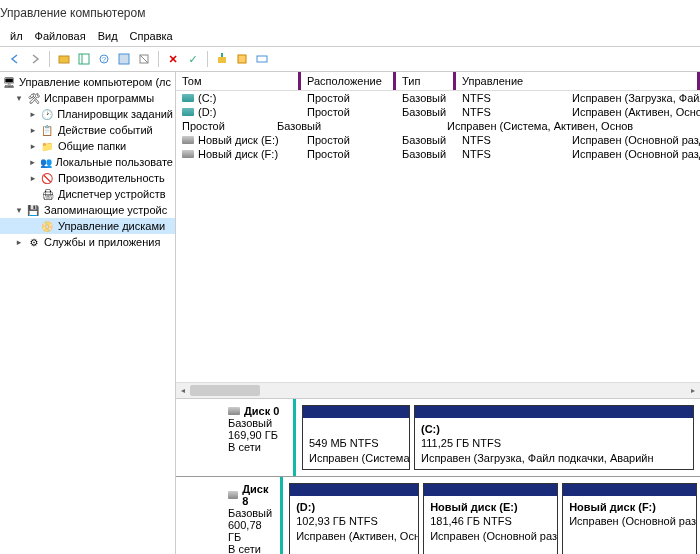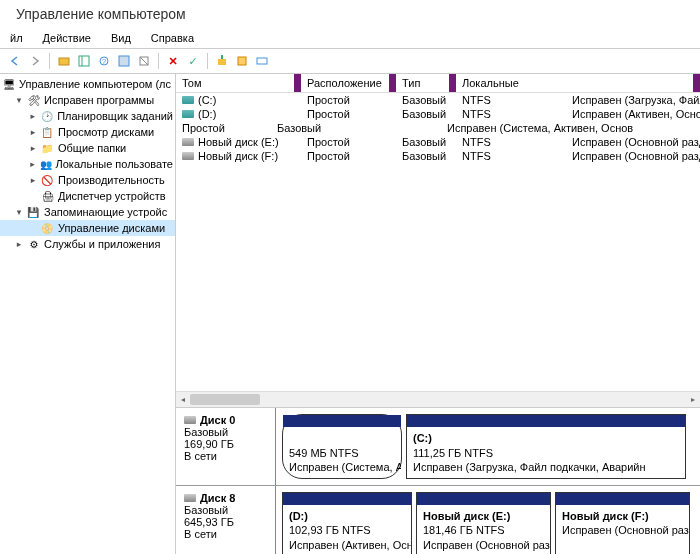--- a/index.html
+++ b/index.html
@@ -1,69 +1,69 @@
 <!DOCTYPE html>
 <html><head>
 <meta charset="utf-8">
 <style>
 * { box-sizing: border-box; margin: 0; padding: 0; }
 body { font-family: "Segoe UI", Tahoma, sans-serif; font-size: 11px; background: #fff; width: 700px; height: 554px; overflow: hidden; position: relative; }
-.titlebar { padding: 6px 16px; font-size: 14px; color: #333; }
-.menubar { padding: 2px 6px; border-bottom: 1px solid #ccc; display: flex; gap: 12px; }
+.titlebar { padding: 6px 0; font-size: 12px; color: #333; }
+.menubar { padding: 2px 6px; border-bottom: 1px solid #ccc; display: flex; gap: 4px; }
 .menubar span { cursor: default; padding: 2px 4px; }
 .toolbar { padding: 3px 6px; border-bottom: 1px solid #ccc; display: flex; gap: 2px; align-items: center; }
 .tb-btn { width: 18px; height: 18px; display: inline-flex; align-items: center; justify-content: center; border: 1px solid transparent; font-size: 11px; }
 .tb-sep { width: 1px; height: 16px; background: #ccc; margin: 0 3px; }
 .main { display: flex; height: 490px; }
 .tree { width: 176px; border-right: 1px solid #ccc; overflow: hidden; padding: 2px 0; }
 .tree-row { display: flex; align-items: center; padding: 1px 2px; white-space: nowrap; gap: 3px; cursor: default; }
 .tree-row.sel { background: #cce8ff; }
 .exp { width: 10px; display: inline-block; text-align: center; font-size: 9px; color: #555; }
 .t-icon { width: 14px; height: 14px; display: inline-flex; align-items: center; justify-content: center; font-size: 10px; }
 .indent1 { padding-left: 14px; }
 .indent2 { padding-left: 28px; }
 .content { flex: 1; display: flex; flex-direction: column; overflow: hidden; }
 .vol-list { flex: 0 0 auto; }
 .vol-head { display: flex; background: #fff; border-bottom: 1px solid #ddd; }
-.vol-head div { padding: 3px 6px; border-right: 7px solid #701a75; font-weight: normal; white-space: nowrap; overflow: hidden; }
+.vol-head div { padding: 3px 6px; border-right: 3px solid #701a75; font-weight: normal; white-space: nowrap; overflow: hidden; }
 .c-vol { width: 125px; }
 .c-layout { width: 95px; }
 .c-type { width: 60px; }
 .c-fs { width: 110px; }
 .c-state { flex: 1; }
 .vol-row { display: flex; padding: 0; }
 .vol-row div { padding: 1px 6px; white-space: nowrap; overflow: hidden; }
 .vol-row .c-vol { display: flex; align-items: center; gap: 4px; }
 .disk-icon-s { width: 12px; height: 8px; background: linear-gradient(#6bb, #399); border-radius: 1px; display: inline-block; }
 .disk-icon-g { width: 12px; height: 8px; background: linear-gradient(#ccc, #888); border-radius: 1px; display: inline-block; }
 .spacer { flex: 1; }
 .hscroll { height: 16px; background: #f0f0f0; border-top: 1px solid #ddd; position: relative; }
 .hscroll .thumb { position: absolute; left: 14px; width: 70px; top: 2px; bottom: 2px; background: #ccc; border-radius: 2px; }
 .hscroll .ar { position: absolute; top: 0; bottom: 0; width: 14px; display: flex; align-items: center; justify-content: center; color: #666; font-size: 8px; }
 .hscroll .ar.l { left: 0; }
 .hscroll .ar.r { right: 0; }
 .disk-pane { border-top: 1px solid #ccc; overflow: hidden; }
 .disk-row { display: flex; border-bottom: 1px solid #999; }
-.disk-info { width: 100px; padding: 6px 8px; border-right: 1px solid #14b8a6; }
+.disk-info { width: 100px; padding: 6px 8px; border-right: 3px solid #14b8a6; margin-left: 44px; }
 .disk-info .dname { font-weight: bold; display: flex; align-items: center; gap: 4px; }
 .disk-parts { flex: 1; display: flex; padding: 4px; gap: 0; }
 .part { border: 1px solid #333; margin: 2px; display: flex; flex-direction: column; }
 .part-head { height: 12px; background: #1a2b7a; }
 .part-body { padding: 4px 6px; font-size: 11px; line-height: 1.3; white-space: nowrap; overflow: hidden; }
 .part-body .pn { font-weight: bold; }
 svg { display: block; }
 </style>
 </head>
 <body>
 
 <div class="titlebar">Управление компьютером</div>
 
 <div class="menubar">
   <span>йл</span>
-  <span>Действие</span>
+  <span>Файловая</span>
   <span>Вид</span>
   <span>Справка</span>
 </div>
 
 <div class="toolbar">
   <span class="tb-btn">
       <svg width="12" height="12">
         <path d="M8 2 L3 6 L8 10" fill="none" stroke="#4a90d9" stroke-width="1.5"></path>
       </svg>
     </span>
@@ -135,21 +135,21 @@
         <span>Исправен программы</span>
       </div>
     <div class="tree-row indent2">
         <span class="exp">▸</span>
         <span class="t-icon">🕑</span>
         <span>Планировщик заданий</span>
       </div>
     <div class="tree-row indent2">
         <span class="exp">▸</span>
         <span class="t-icon">📋</span>
-        <span>Просмотр дисками</span>
+        <span>Действие событий</span>
       </div>
     <div class="tree-row indent2">
         <span class="exp">▸</span>
         <span class="t-icon">📁</span>
         <span>Общие папки</span>
       </div>
     <div class="tree-row indent2">
         <span class="exp">▸</span>
         <span class="t-icon">👥</span>
         <span>Локальные пользовате</span>
@@ -180,21 +180,21 @@
         <span>Службы и приложения</span>
       </div>
   </div>
 
   <div class="content">
     <div class="vol-list">
       <div class="vol-head">
         <div class="c-vol">Том</div>
         <div class="c-layout">Расположение</div>
         <div class="c-type">Тип</div>
-        <div class="c-state">Локальные</div>
+        <div class="c-state">Управление</div>
       </div>
       <div id="vol-rows">
           <div class="vol-row">
             <div class="c-vol">
               <span class="disk-icon-s"></span>
               <span>(C:)</span>
             </div>
             <div class="c-layout">Простой</div>
             <div class="c-type">Базовый</div>
             <div class="c-fs">NTFS</div>
@@ -252,21 +252,21 @@
           <div class="disk-info">
             <div class="dname">
               <span class="disk-icon-g"></span>
               <span>Диск 0</span>
             </div>
             <div>Базовый</div>
             <div>169,90 ГБ</div>
             <div>В сети</div>
           </div>
           <div class="disk-parts">
-            <div class="part" style="width: 120px; border-radius: 20px;">
+            <div class="part" style="width: 108px;">
               <div class="part-head"></div>
               <div class="part-body">
                 <div>&nbsp;</div>
                 <div>549 МБ NTFS</div>
                 <div>Исправен (Система, Ак</div>
               </div>
             </div>
             <div class="part" style="width: 280px;">
               <div class="part-head"></div>
               <div class="part-body">
@@ -277,21 +277,21 @@
             </div>
           </div>
         </div>
         <div class="disk-row">
           <div class="disk-info">
             <div class="dname">
               <span class="disk-icon-g"></span>
               <span>Диск 8</span>
             </div>
             <div>Базовый</div>
-            <div>645,93 ГБ</div>
+            <div>600,78 ГБ</div>
             <div>В сети</div>
           </div>
           <div class="disk-parts">
             <div class="part" style="width: 130px;">
               <div class="part-head"></div>
               <div class="part-body">
                 <div class="pn">(D:)</div>
                 <div>102,93 ГБ NTFS</div>
                 <div>Исправен (Активен, Осн</div>
               </div>

